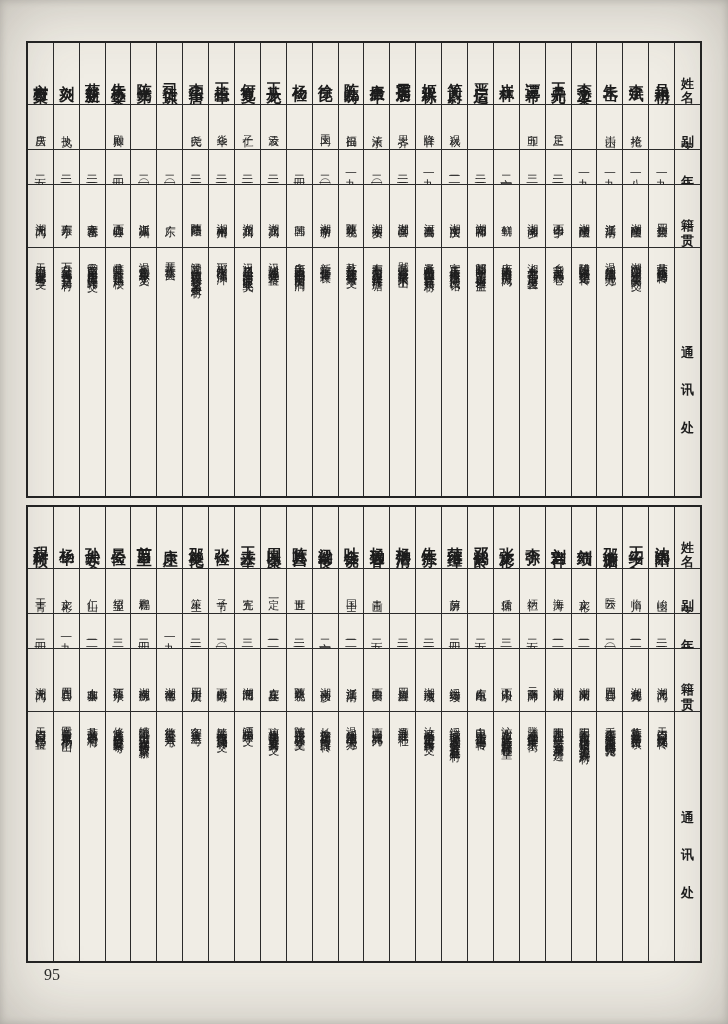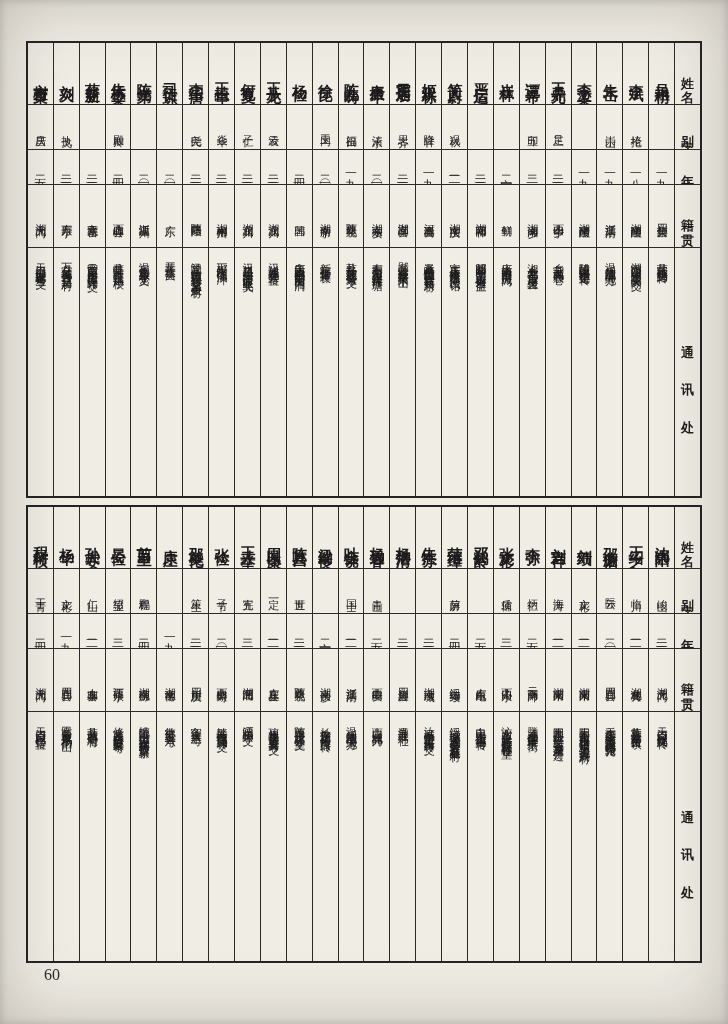--- a/index.html
+++ b/index.html
@@ -926,14 +926,14 @@
           <span class="vtext">二四</span>
         </div>
         <div class="cell cell-native">
           <span class="vtext">湖北天门</span>
         </div>
         <div class="cell cell-contact">
           <span class="vtext">天门卢家口同仁堂转</span>
         </div>
       </div>
     </div>
-  <div class="page-number">60</div>
+  <div class="page-number">95</div>
 </div>
 
 </body></html>

